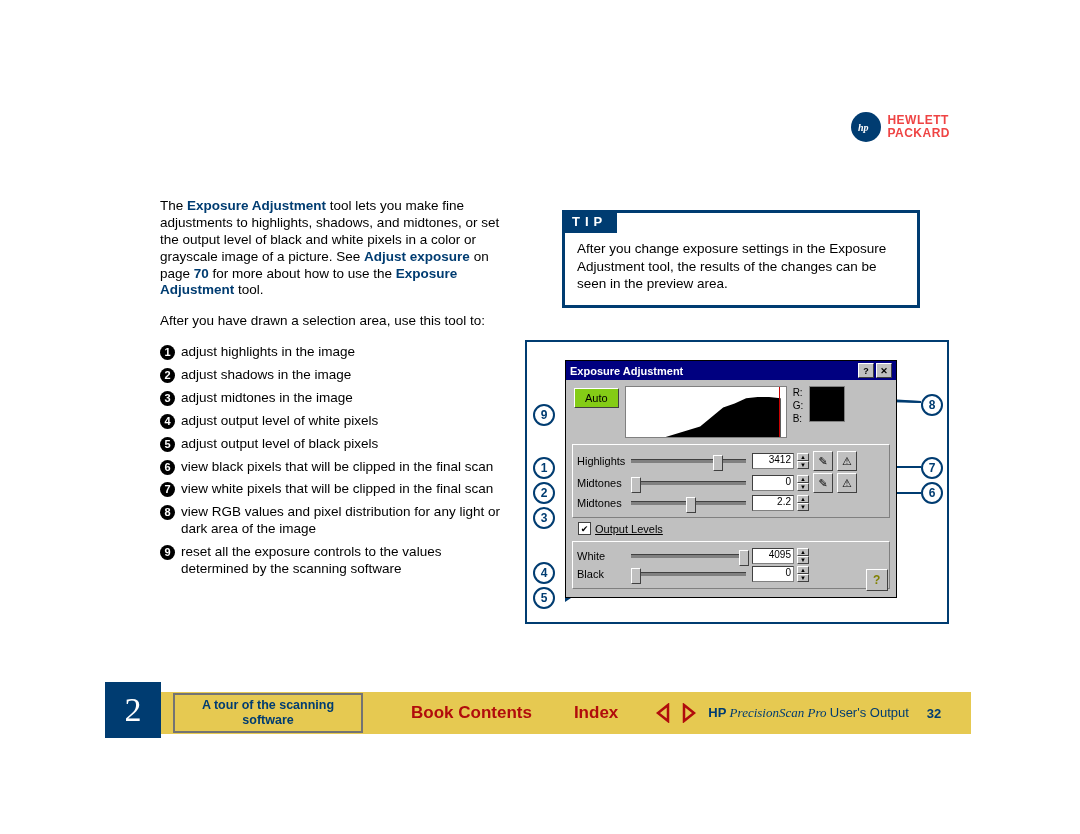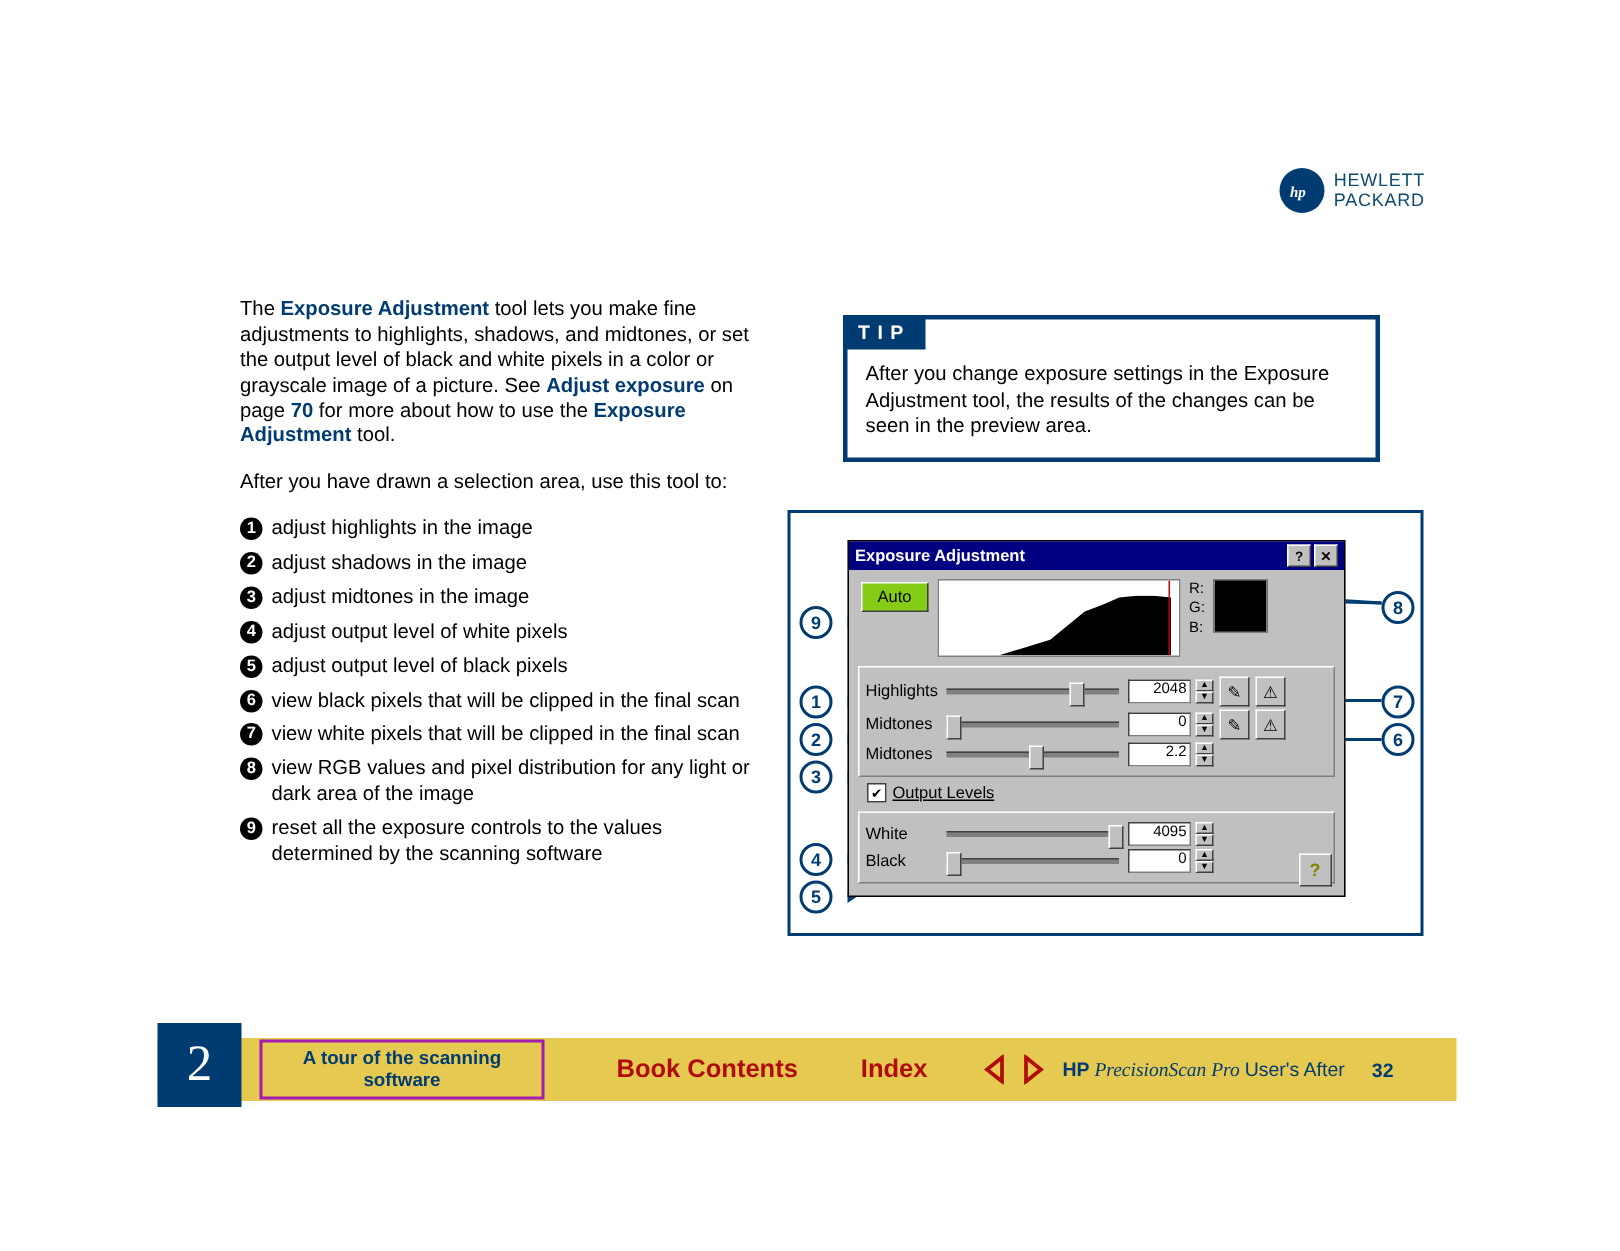--- a/index.html
+++ b/index.html
@@ -24,21 +24,21 @@
     align-items: center;
   }
   .hp-logo-circle {
     width: 30px; height: 30px;
     background: #003c71;
     border-radius: 50%;
     display: flex; align-items: center; justify-content: center;
     margin-right: 6px;
   }
   .hp-logo-circle svg { width: 20px; height: 20px; }
-  .hp-logo-text { color: #0c4a6e; font-weight: normal; font-size: 12px; line-height: 1.05; letter-spacing: 0.5px; font-family: Arial; }
+  .hp-logo-text { color: #ef4444; font-weight: bold; font-size: 12px; line-height: 1.05; letter-spacing: 0.5px; font-family: Arial; }
   .title {
     position: absolute;
     top: 140px;
     left: 148px;
     font-family: "Times New Roman", serif;
     font-style: italic;
     font-size: 38px;
     color: #1a9b8f;
     letter-spacing: 0.5px;
   }
@@ -257,21 +257,21 @@
     background: #003c71;
     color: #fff;
     font-family: "Times New Roman", serif;
     font-size: 34px;
     display: flex; align-items: center; justify-content: center;
     margin-top: -7px;
     margin-left: 0px;
   }
   .chapname {
     width: 170px;
-    border: 2px solid #a21caf;
+    border: 2px solid #737373;
     color: #003c71;
     font-weight: bold;
     font-size: 12.5px;
     padding: 3px 8px;
     margin-left: 12px;
     text-align: center;
     line-height: 1.2;
   }
   .red-link { color: #b10c0c; font-weight: bold; font-size: 17px; margin-left: 48px; }
   .nav-arrows { display:flex; gap:4px; margin-left: 36px; }
@@ -422,21 +422,21 @@
           </div>
           <div class="swatch"></div>
         </div>
 
         <div class="group">
           <div class="slider-row">
             <span class="slider-label">Highlights</span>
             <div class="slider-track">
                 <div class="slider-thumb" style="left:82px;"></div>
               </div>
-            <div class="val-box">2048</div>
+            <div class="val-box">3412</div>
             <div class="spin">
                 <div>▲</div>
                 <div>▼</div>
               </div>
             <div class="mini-btn">✎</div>
             <div class="mini-btn">⚠</div>
           </div>
           <div class="slider-row">
             <span class="slider-label">Midtones</span>
             <div class="slider-track">
@@ -508,18 +508,18 @@
     <span class="red-link" style="margin-left:42px;">Index</span>
     <div class="nav-arrows">
       <svg viewBox="0 0 20 20">
           <polygon points="14,2 4,10 14,18" fill="none" stroke="#b10c0c" stroke-width="2.5"></polygon>
         </svg>
       <svg viewBox="0 0 20 20">
           <polygon points="6,2 16,10 6,18" fill="none" stroke="#b10c0c" stroke-width="2.5"></polygon>
         </svg>
     </div>
     <span class="guide-title">
-      <span class="bold">HP</span><span class="ital"> PrecisionScan Pro </span><span>User's After</span>
+      <span class="bold">HP</span><span class="ital"> PrecisionScan Pro </span><span>User's Output</span>
     </span>
     <span class="pagenum">32</span>
   </div>
 
 </div>
 
 </body></html>

